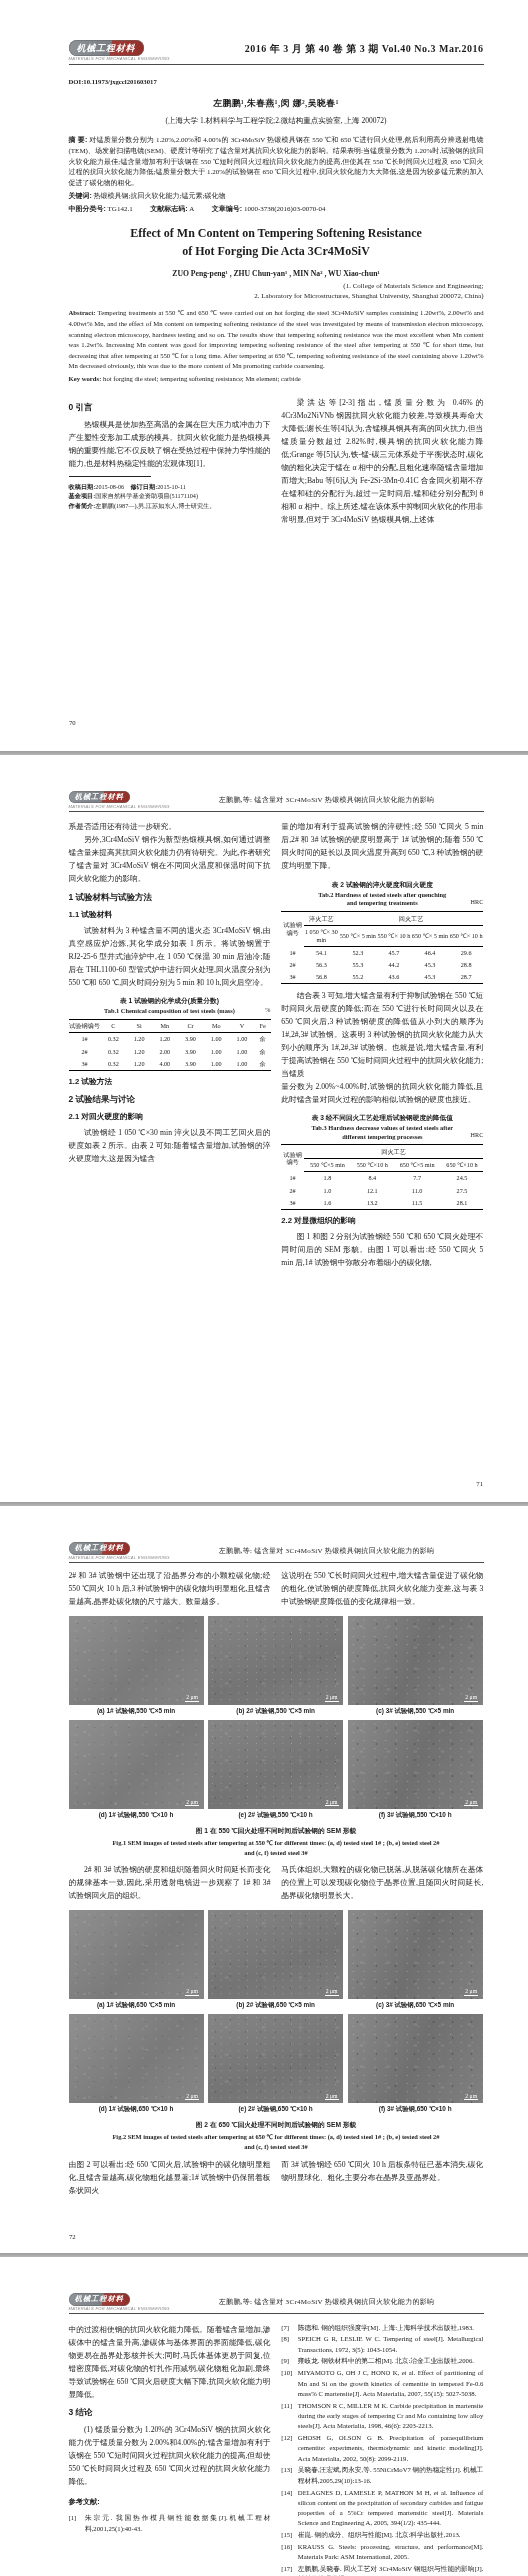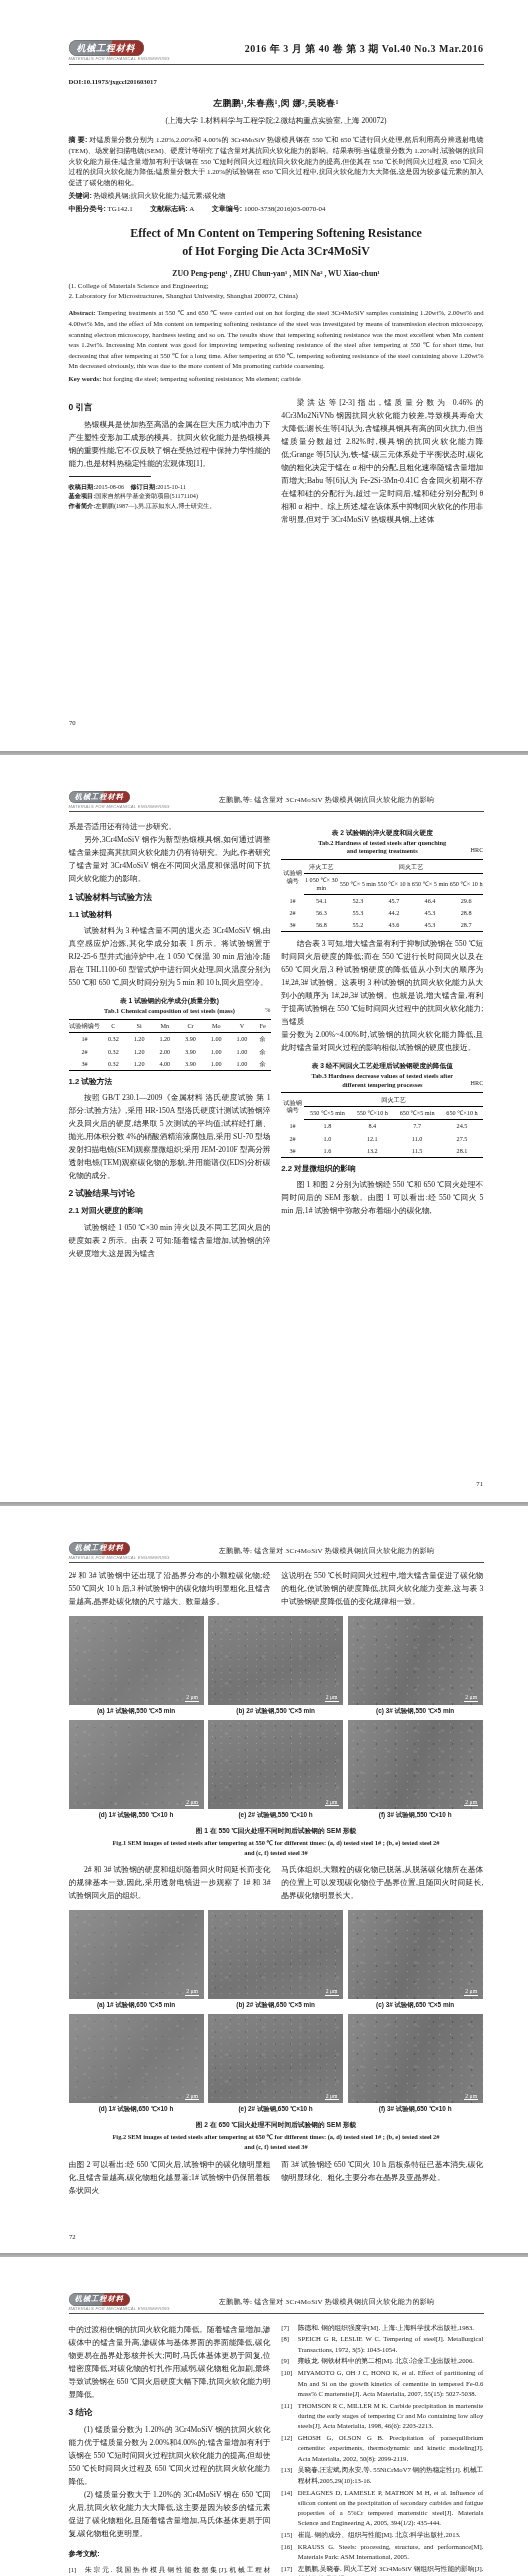--- a/index.html
+++ b/index.html
@@ -22,21 +22,21 @@
   
   .doi{font-size:6.7px;font-weight:bold;margin-top:13.4px;}
   .title{font-size:15.5px;font-weight:bold;text-align:center;letter-spacing:1.5px;margin-top:17.5px;line-height:24px;}
   .authors{text-align:center;font-weight:bold;font-size:8.8px;margin-top:13.4px;letter-spacing:0.5px;}
   .affil{text-align:center;font-size:7.5px;margin-top:5.2px;}
   .abs{font-size:7px;line-height:10.8px;text-align:justify;margin-top:9.3px;}
   .kwline{font-size:7px;margin-top:2.1px;}
   .metaline{font-size:7px;margin-top:3.1px;display:flex;gap:17.5px;}
   .entitle{font-size:12px;font-weight:bold;text-align:center;margin-top:11.3px;line-height:17.5px;font-family:Liberation Serif, serif;}
   .enauth{font-size:7.7px;font-weight:bold;text-align:center;margin-top:8.2px;}
-  .enaffil{font-size:7px;text-align:left;margin-top:3.1px;line-height:10.3px;}
+  .enaffil{font-size:7px;text-align:right;margin-top:3.1px;line-height:10.3px;}
   .enabs{font-size:6.7px;line-height:10.6px;text-align:justify;margin-top:7.2px;}
   .b{font-weight:bold;}
   .hd{font-family:"Liberation Sans",sans-serif;font-weight:bold;}
   
   .cols{display:flex;gap:10.8px;margin-top:8.2px;}
   .col{width:202px;font-size:7.7px;line-height:13px;text-align:justify;}
   .h1x{font-size:8.5px;margin:5.2px 0 4.1px;}
   .h2x{font-size:7.7px;margin:4.1px 0 3.1px;}
   .p{text-indent:2em;}
   .p0{text-indent:0;}
@@ -227,27 +227,27 @@
                   <td>4.00</td>
                   <td>3.90</td>
                   <td>1.00</td>
                   <td>1.00</td>
                   <td>余</td>
                 </tr>
               </tbody>
           </table>
 
           <div class="hd h2x">1.2 试验方法</div>
-          <div class="p">按照 GB/T 230.1—2009《金属材料 洛氏硬度试验 第 1 部分:试验方法》,采用 HR-150A 型洛氏硬度计测试试验钢淬火及回火后的硬度,结果取 5 次测试的平均值;试样经打磨、抛光,用体积分数 4%的硝酸酒精溶液腐蚀后,采用 SU-70 型场发射扫描电镜(SEM)观察显微组织;采用 JEM-2010F 型高分辨透射电镜(TEM)观察碳化物的形貌,并用能谱仪(EDS)分析碳化物的成分。</div>
           <div class="hd h1x">2 试验结果与讨论</div>
           <div class="hd h2x">2.1 对回火硬度的影响</div>
           <div class="p">试验钢经 1 050 ℃×30 min 淬火以及不同工艺回火后的硬度如表 2 所示。由表 2 可知:随着锰含量增加,试验钢的淬火硬度增大,这是因为锰含</div>
         </div>
 
         <div class="col">
+          <div class="p0">量的增加有利于提高试验钢的淬硬性;经 550 ℃回火 5 min 后,2# 和 3# 试验钢的硬度明显高于 1# 试验钢的;随着 550 ℃回火时间的延长以及回火温度升高到 650 ℃,3 种试验钢的硬度均明显下降。</div>
 
           <div class="tcapwrap">
             <div class="tcap-zh hd">表 2 试验钢的淬火硬度和回火硬度</div>
             <div class="tcap-en">Tab.2 Hardness of tested steels after quenching</div>
             <div class="tcap-en">and tempering treatments</div>
             <span class="unit">HRC</span>
           </div>
           <table>
             <thead>
               <tr>
@@ -488,21 +488,20 @@
         </div>
         <div class="rtitle">左鹏鹏,等: 锰含量对 3Cr4MoSiV 热锻模具钢抗回火软化能力的影响</div>
       </div>
       <div class="hrule"></div>
 
       <div class="cols">
         <div class="col">
           <div class="p0">中的过渡相使钢的抗回火软化能力降低。随着锰含量增加,渗碳体中的锰含量升高,渗碳体与基体界面的界面能降低,碳化物更易在晶界处形核并长大;同时,马氏体基体更易于回复,位错密度降低,对碳化物的钉扎作用减弱,碳化物粗化加剧,最终导致试验钢在 650 ℃回火后硬度大幅下降,抗回火软化能力明显降低。</div>
           <div class="hd h1x">3 结论</div>
           <div class="p">(1) 锰质量分数为 1.20%的 3Cr4MoSiV 钢的抗回火软化能力优于锰质量分数为 2.00%和4.00%的;锰含量增加有利于该钢在 550 ℃短时间回火过程抗回火软化能力的提高,但却使 550 ℃长时间回火过程及 650 ℃回火过程的抗回火软化能力降低。</div>
-          <div class="p">(2) 锰质量分数大于 1.20%的 3Cr4MoSiV 钢在 650 ℃回火后,抗回火软化能力大大降低,这主要是因为较多的锰元素促进了碳化物粗化,且随着锰含量增加,马氏体基体更易于回复,碳化物粗化更明显。</div>
           <div class="hd refhead">参考文献:</div>
           <div id="refsL">
               <div class="ref">
                 <span class="no">[1]</span>
                 <span class="txt">朱宗元. 我国热作模具钢性能数据集[J].机械工程材料,2001,25(1):40-43.</span>
               </div>
             </div>
         </div>
         <div class="col">
           <div id="refsR">

